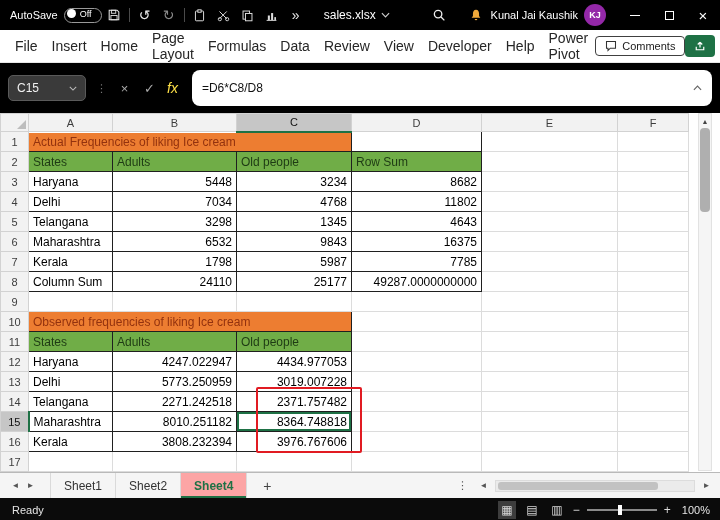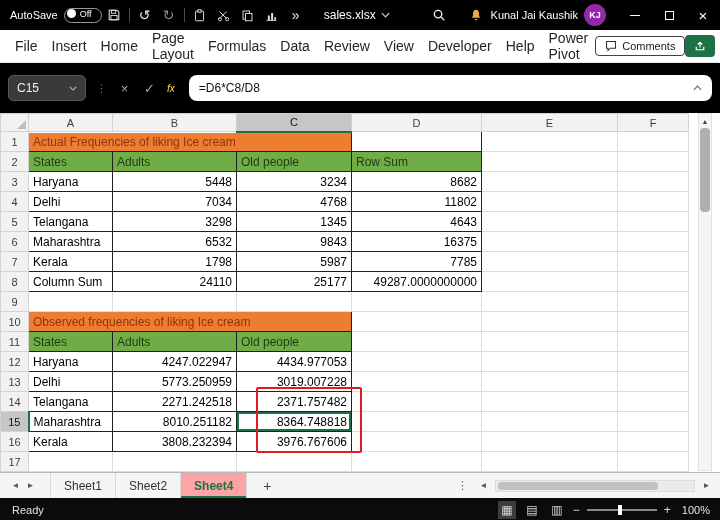--- a/index.html
+++ b/index.html
@@ -32,22 +32,22 @@
   .menu-tab{font-size:14px;color:#262626;padding:0 7px;height:100%;display:flex;align-items:center}
   .mb-right{margin-left:auto;display:flex;align-items:center;gap:0;padding-right:8px}
   .comments-btn{display:flex;align-items:center;gap:5px;border:1px solid #404040;border-radius:4px;padding:3px 9px;font-size:11px;color:#202020;background:#fff}
   .share-btn{width:30px;height:22px;border-radius:4px;background:var(--accent-green);display:flex;align-items:center;justify-content:center}
 
   
   .formulabar{flex:0 0 50px;background:#000;display:flex;align-items:center;padding:0 8px;gap:10px}
   .namebox{width:78px;height:26px;background:#3a3a3a;border:1px solid #5a5a5a;border-radius:5px;color:#f0f0f0;font-size:12px;display:flex;align-items:center;justify-content:space-between;padding:0 8px}
   .fb-dots{color:#777;font-size:11px}
   .fb-glyph{color:#aaa;font-size:13px;width:15px;text-align:center}
-  .fb-fx{color:#fde047;font-size:10px;font-style:italic;margin-right:4px}
-  .formula-input{flex:1;height:26px;background:#fff;border-radius:8px;display:flex;align-items:center;padding:0 10px;font-size:12px;color:#111}
+  .fb-fx{color:#fde047;font-size:14px;font-style:italic;margin-right:4px}
+  .formula-input{flex:1;height:36px;background:#fff;border-radius:8px;display:flex;align-items:center;padding:0 10px;font-size:12px;color:#111}
   .fb-expand{margin-left:auto;display:flex}
 
   
   .grid-area{flex:0 0 358px;background:#fff;position:relative}
   table.spreadsheet{border-collapse:collapse;table-layout:fixed;width:688px}
   .spreadsheet th,.spreadsheet td{overflow:hidden;white-space:nowrap}
   .spreadsheet th{background:#F2F2F2;border:1px solid #D2D2D2;font-weight:400;font-size:11px;color:#3d3d3d}
   th.colh{height:18px}
   th.rowh{height:20px;text-align:center}
   th.hlc{background:#C6C6C6;border-bottom:2px solid var(--accent-green);color:#111}

